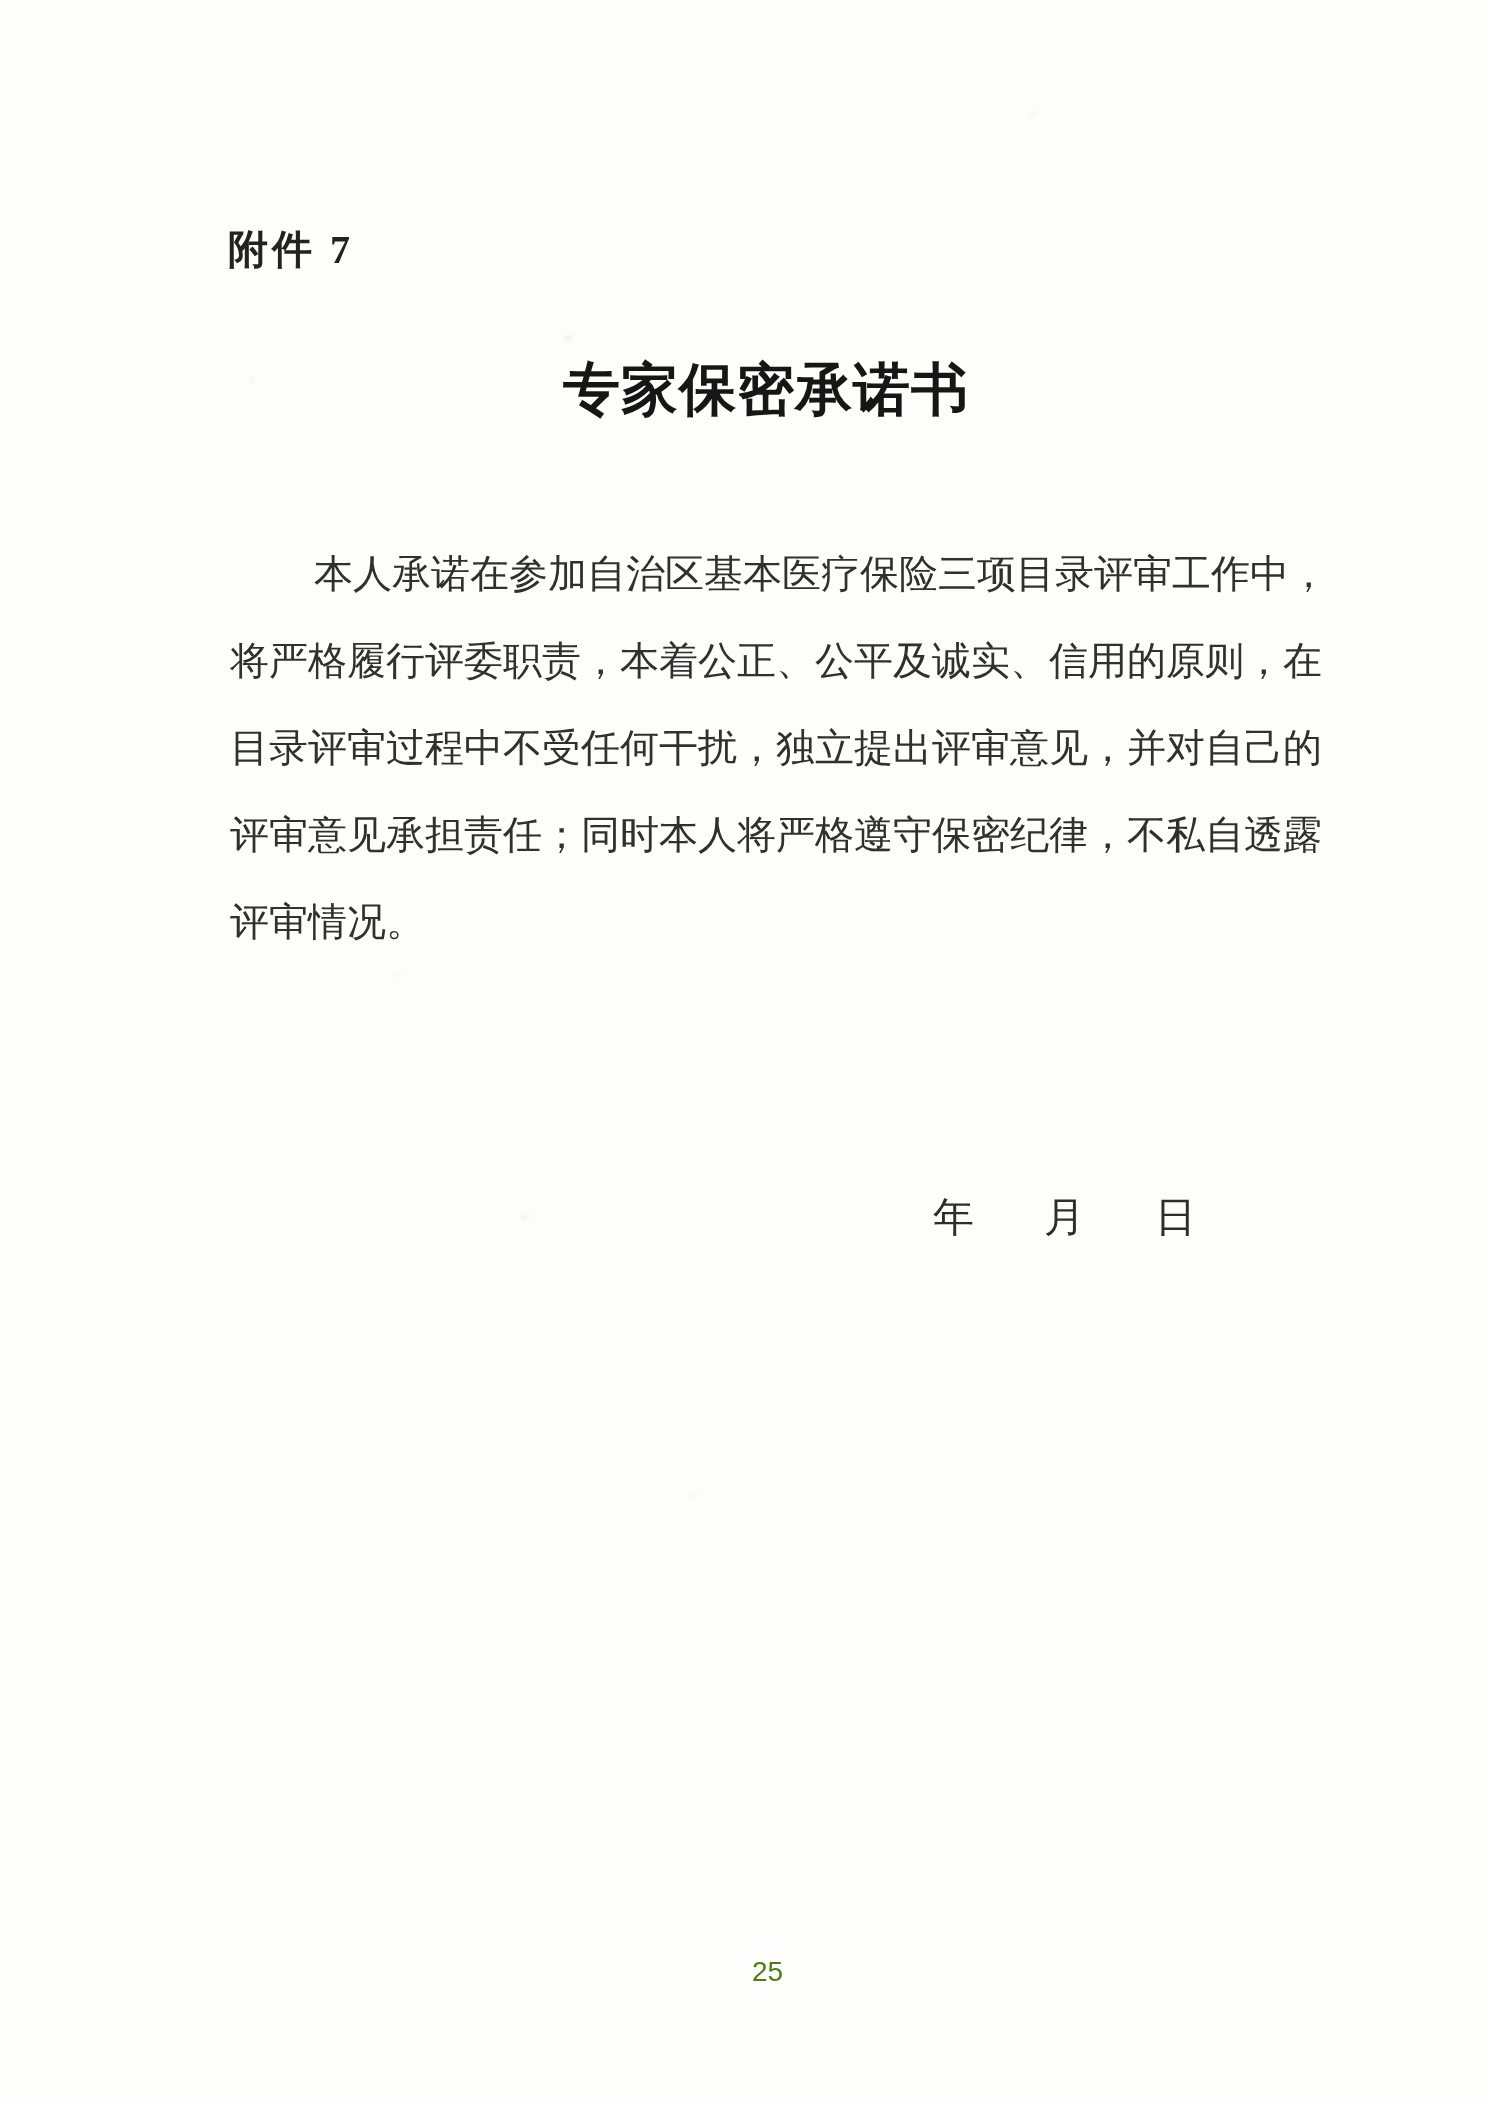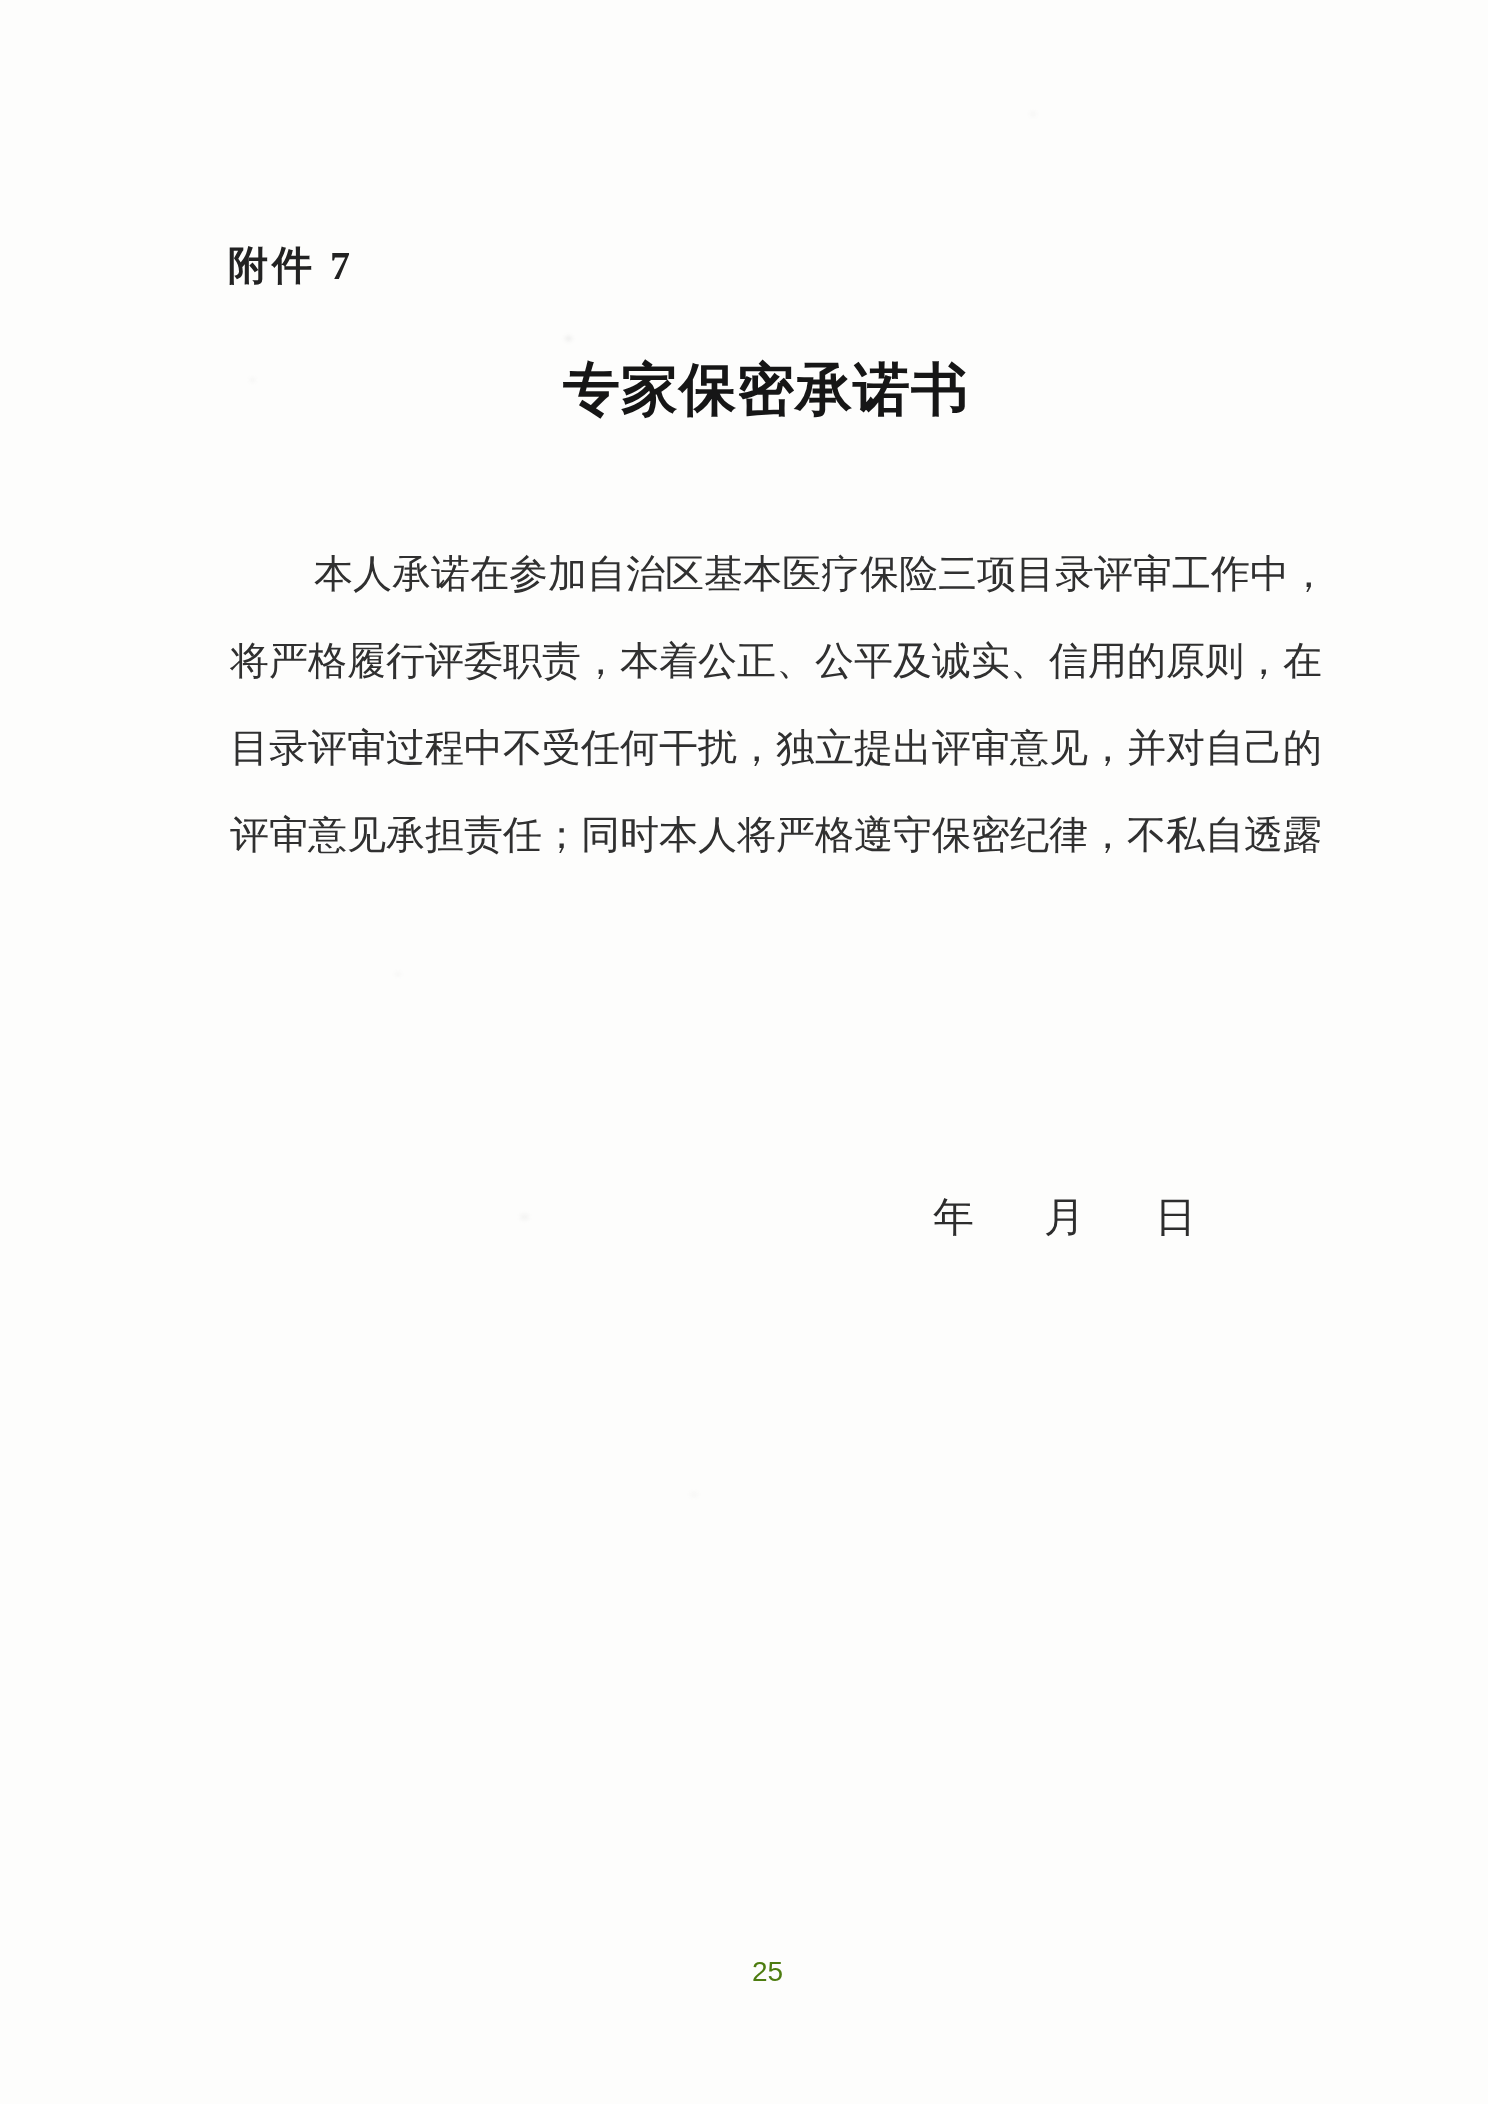--- a/index.html
+++ b/index.html
@@ -20,21 +20,20 @@
 
   
   .attachment-label {
     position: absolute;
     left: 228px;
     top: 222px;
     font-size: 40px;
     font-weight: 600;
     letter-spacing: 4px;
     color: #222;
-    margin-top: 16px;
   }
 
   
   .doc-title {
     position: absolute;
     left: 0;
     right: 0;
     top: 352px;
     text-align: center;
     font-size: 57px;
@@ -233,20 +232,21 @@
         <span>密</span>
         <span>纪</span>
         <span>律</span>
         <span>，</span>
         <span>不</span>
         <span>私</span>
         <span>自</span>
         <span>透</span>
         <span>露</span>
       </div>
+    <div class="body-line">评审情况。</div>
   </div>
 
 
   <div class="date-row">
     <span>年</span>
     <span>月</span>
     <span>日</span>
   </div>
 
   <div class="page-number">25</div>

